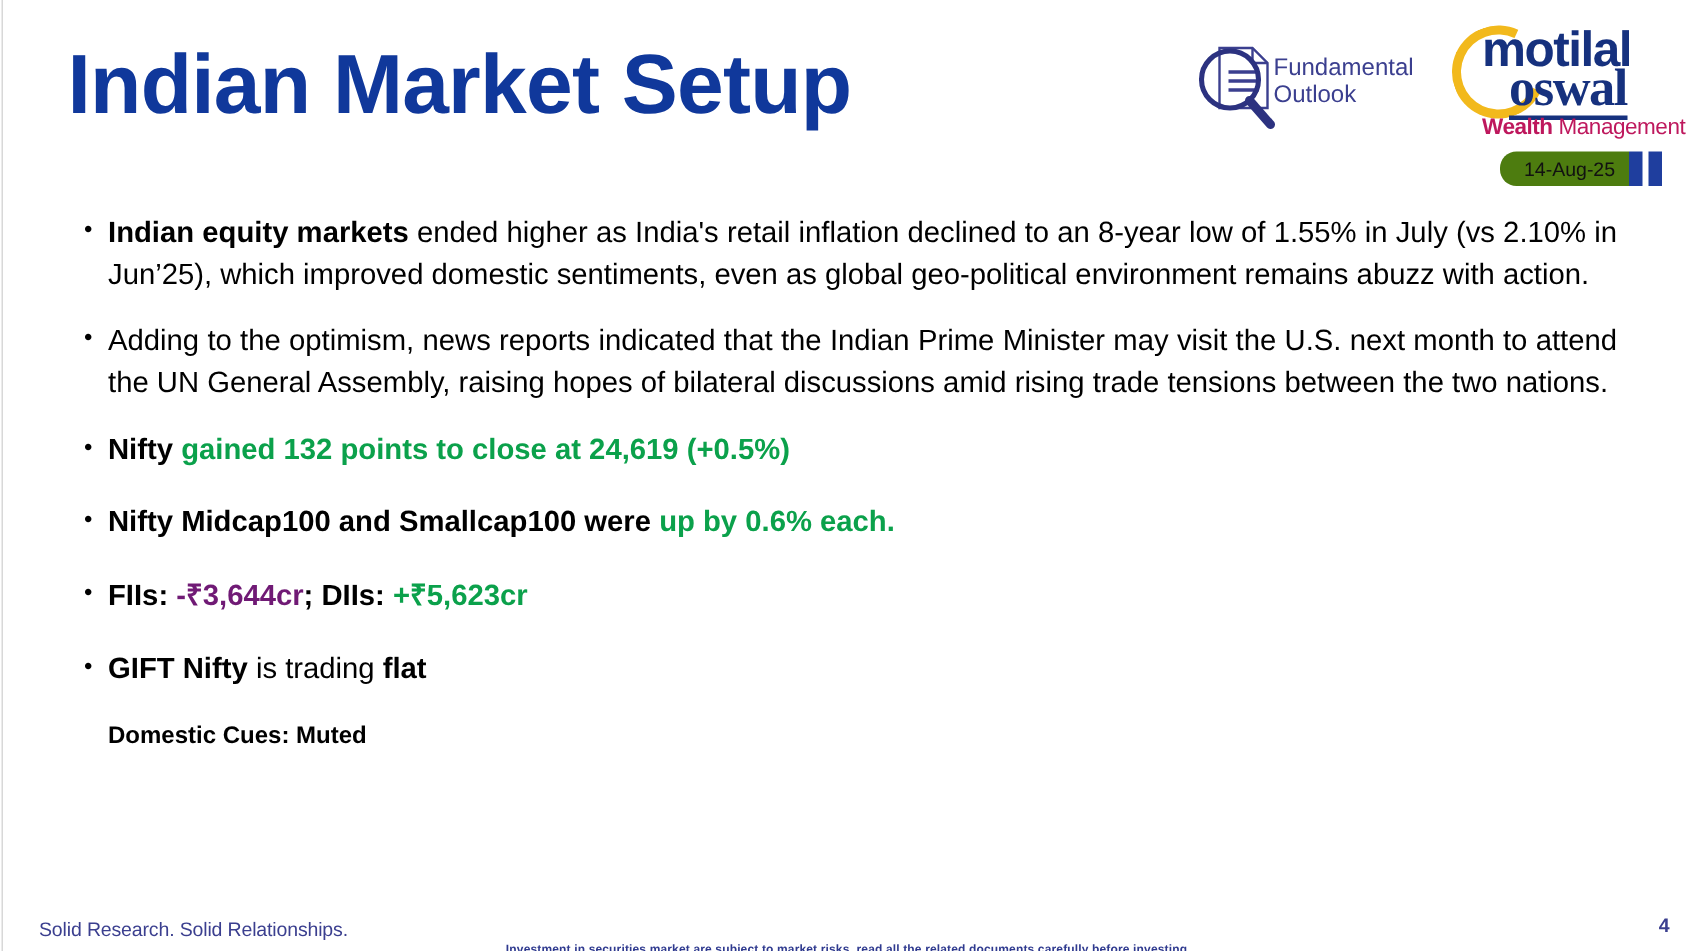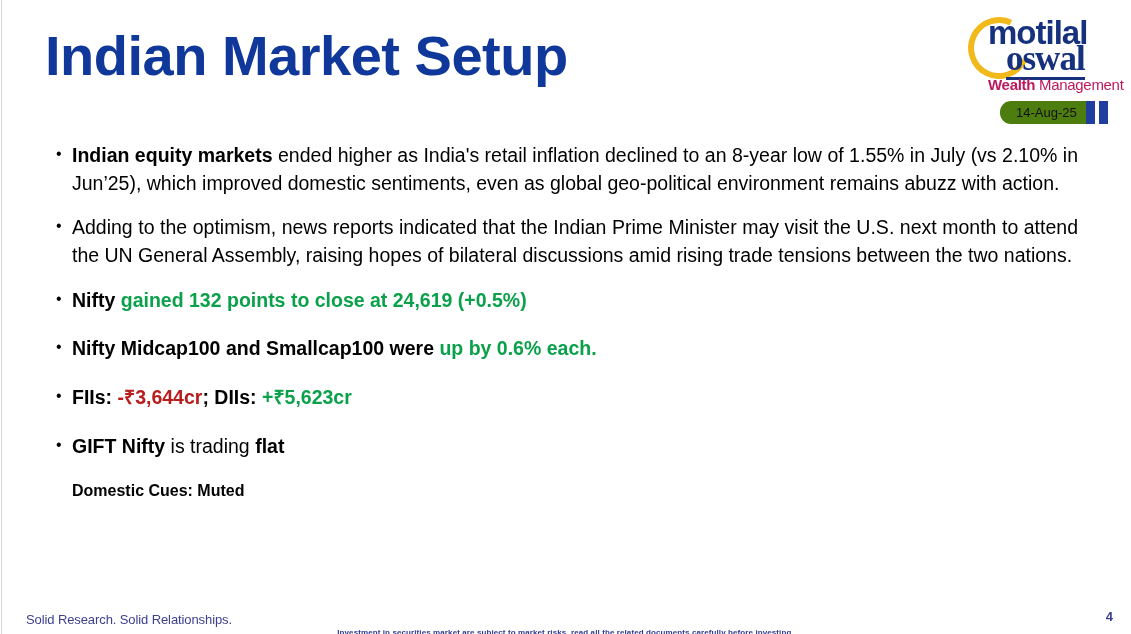--- a/index.html
+++ b/index.html
@@ -160,21 +160,21 @@
     width: 16px;
     font-size: 16px;
     line-height: 1.55;
     color: #000;
   }
   .bullet .txt { flex: 1 1 auto; }
   .b-para { margin-bottom: 17px; }
   .b-line { margin-bottom: 21px; }
   .bold { font-weight: bold; }
   .green { color: #0ba14b; font-weight: bold; }
-  .red { color: #b91c1c; font-weight: bold; }
+  .red { color: #701a75; font-weight: bold; }
   .noindent { text-align: left; }
   .plain-line {
     color: #000;
     font-size: 16px;
     font-weight: bold;
     margin-left: 16px;
     margin-top: 20px;
   }
 
   
@@ -209,20 +209,38 @@
 </style>
 </head>
 <body>
 
 <div id="slide">
 
   <div class="edge-rule"></div>
 
   <div class="title">Indian Market Setup</div>
 
+  <div class="fo-logo">
+    <svg width="150" height="62" viewBox="0 0 150 62">
+
+      <path d="M18 4 L40 4 L50 14 L50 44 L18 44 Z" fill="#ffffff" stroke="#3b3f8f" stroke-width="1.6"></path>
+      <path d="M40 4 L40 14 L50 14" fill="none" stroke="#3b3f8f" stroke-width="1.6"></path>
+      <line x1="24" y1="20" x2="44" y2="20" stroke="#3b3f8f" stroke-width="2.4"></line>
+      <line x1="24" y1="26" x2="44" y2="26" stroke="#3b3f8f" stroke-width="2.4"></line>
+      <line x1="24" y1="32" x2="44" y2="32" stroke="#3b3f8f" stroke-width="2.4"></line>
+
+      <circle cx="25" cy="25" r="19" fill="none" stroke="#2c3280" stroke-width="3.4"></circle>
+
+      <line x1="38" y1="39" x2="52" y2="55" stroke="#2c3280" stroke-width="6" stroke-linecap="round"></line>
+    </svg>
+    <div class="fo-text">
+      <div>Fundamental</div>
+      <div>Outlook</div>
+    </div>
+  </div>
 
   <div class="mo-logo">
     <div class="mo-arc"></div>
     <div class="mo-word-top">motilal</div>
     <div class="mo-word-bot">oswal</div>
     <div class="mo-tag"><b>Wealth</b><span> Management</span></div>
   </div>
 
   <div class="date-wrap">
     <div class="date-pill">14-Aug-25</div>

